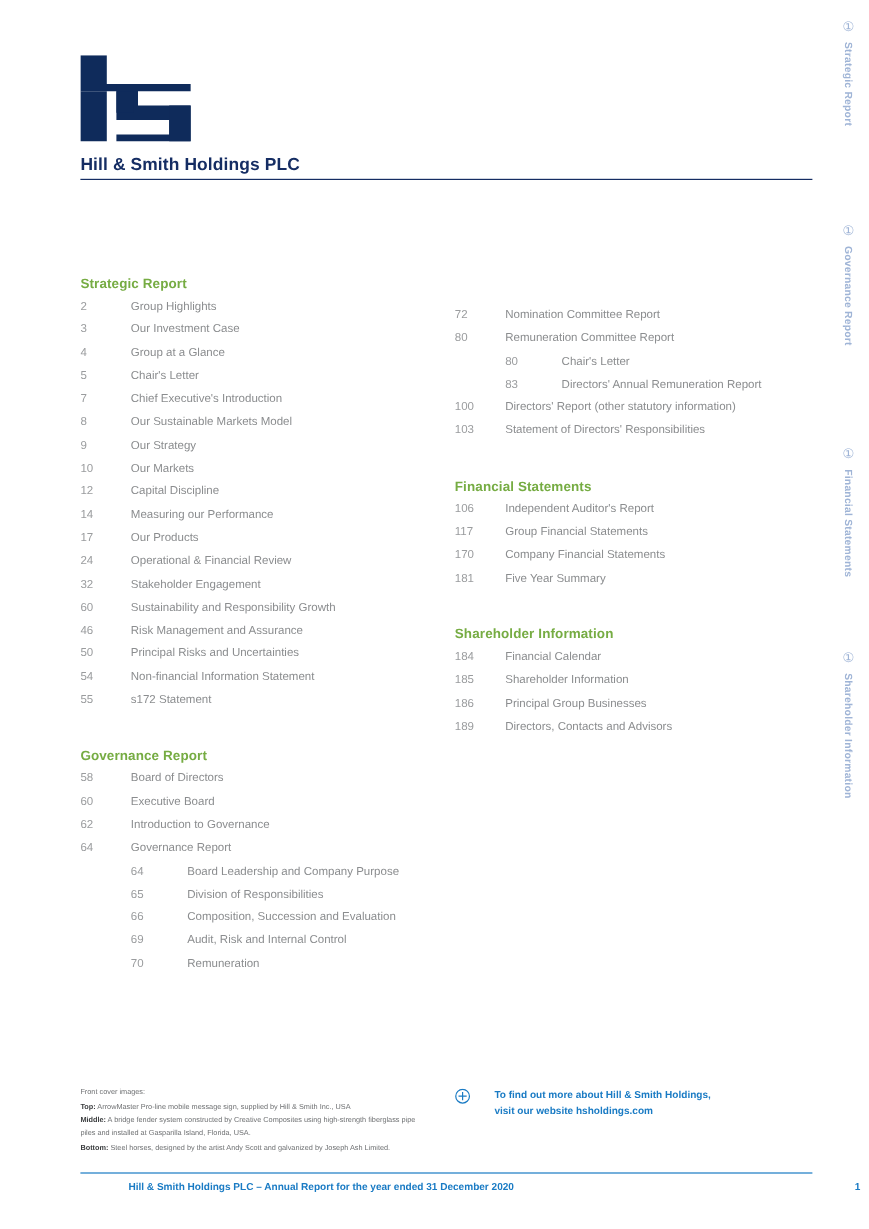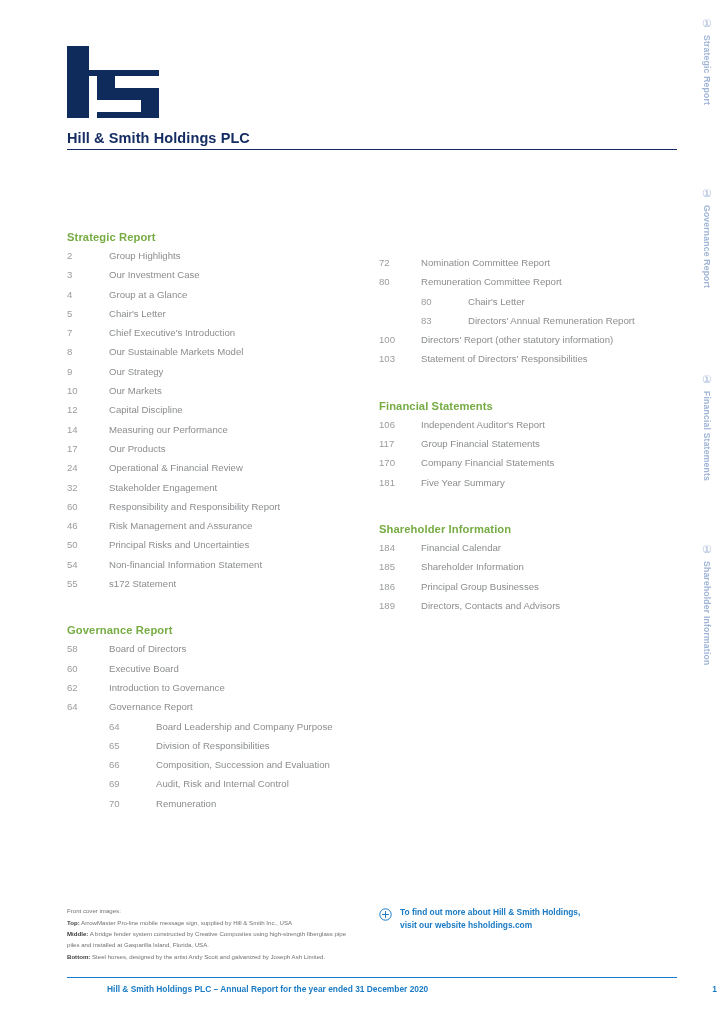--- a/index.html
+++ b/index.html
@@ -156,21 +156,21 @@
   }
 
   
   .find-more {
     position: absolute;
     left: 379px;
     top: 906px;
     width: 300px;
     display: flex;
     align-items: flex-start;
-    gap: 8px;
+    gap: 20px;
   }
   .plus-icon {
     flex: 0 0 auto;
     margin-top: 1px;
   }
   .find-more-text {
     font-size: 8.4px;
     font-weight: bold;
     line-height: 1.55;
     color: #1a7bc4;
@@ -266,21 +266,21 @@
         <div class="toc-row">
           <span class="num">24</span>
           <span class="label">Operational &amp; Financial Review</span>
         </div>
         <div class="toc-row">
           <span class="num">32</span>
           <span class="label">Stakeholder Engagement</span>
         </div>
         <div class="toc-row">
           <span class="num">60</span>
-          <span class="label">Responsibility and Responsibility Report</span>
+          <span class="label">Sustainability and Responsibility Growth</span>
         </div>
         <div class="toc-row">
           <span class="num">46</span>
           <span class="label">Risk Management and Assurance</span>
         </div>
         <div class="toc-row">
           <span class="num">50</span>
           <span class="label">Principal Risks and Uncertainties</span>
         </div>
         <div class="toc-row">

